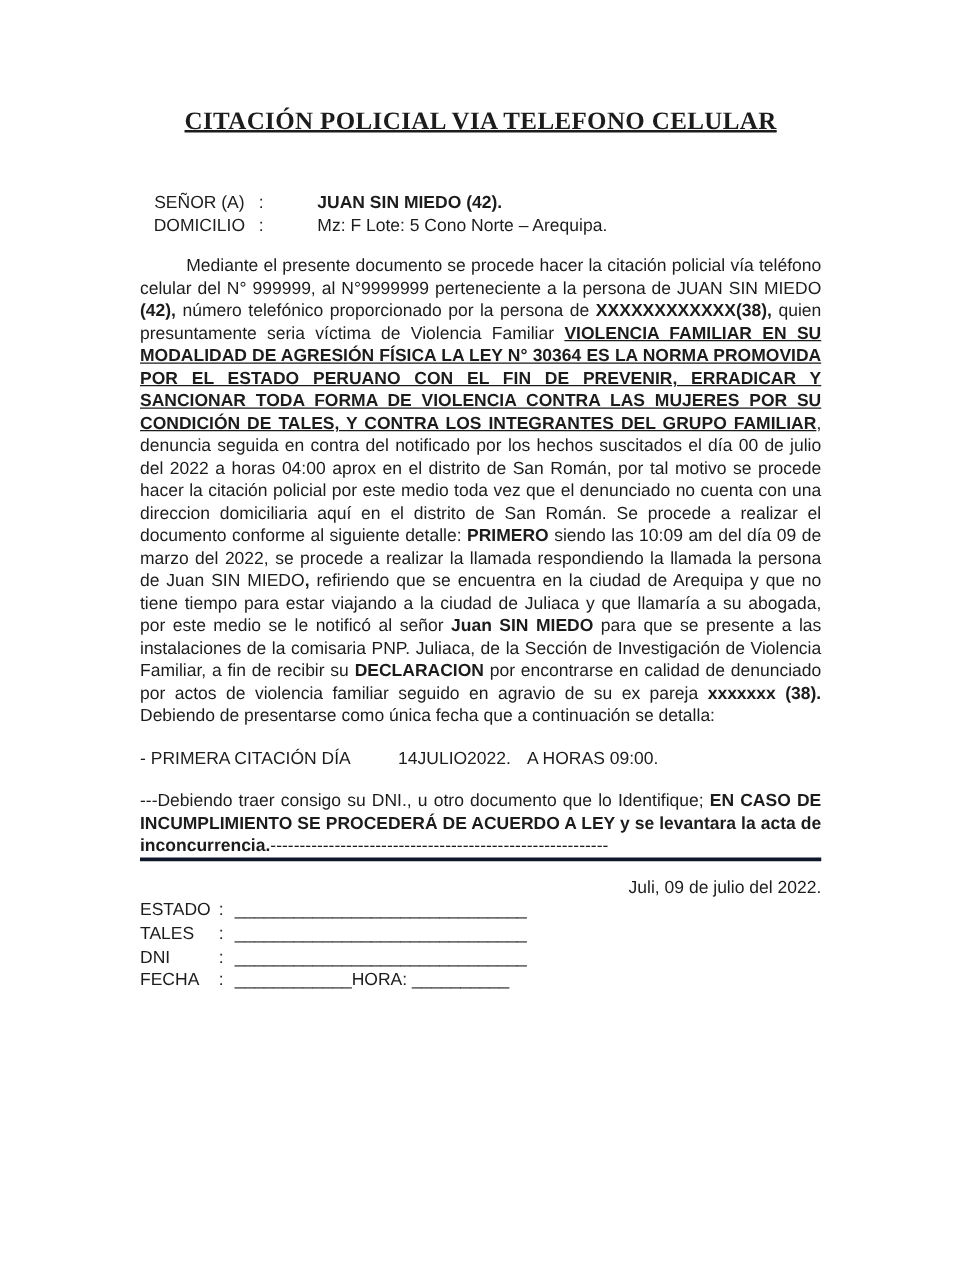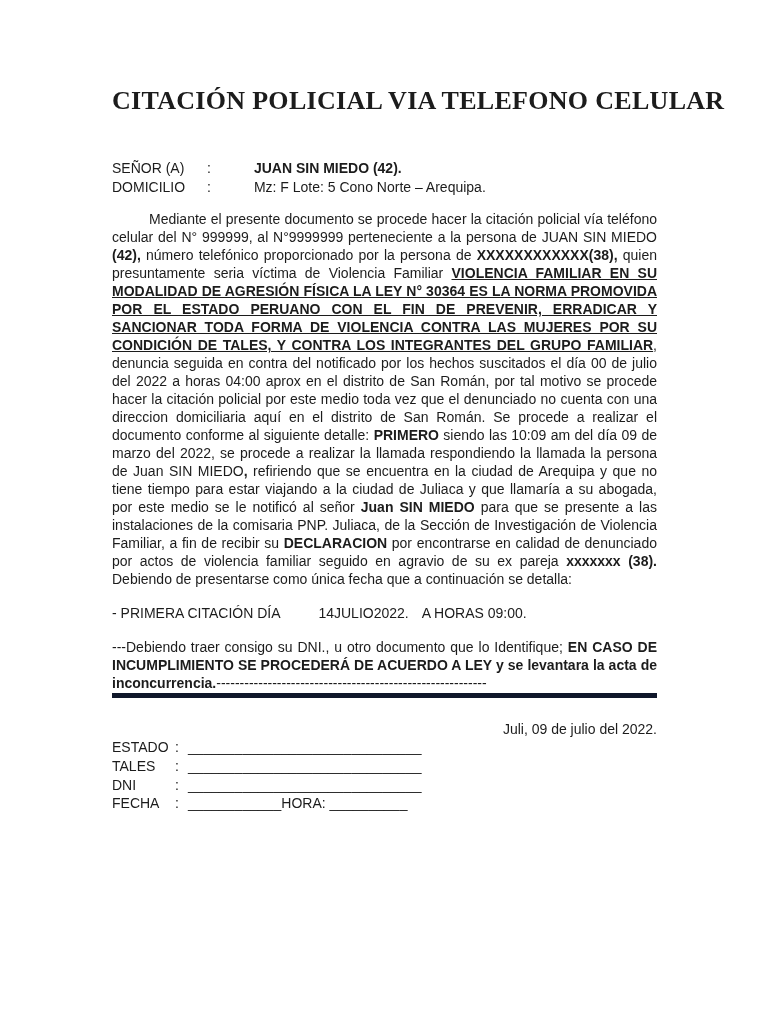--- a/index.html
+++ b/index.html
@@ -19,35 +19,37 @@
     width: 768px;
     height: 1024px;
     background: #ffffff;
     overflow: hidden;
   }
   .content {
     padding: 0 111px 0 112px;
   }
   .doc-title {
     font-family: "Liberation Serif", "DejaVu Serif", serif;
-    font-size: 26px;
+    font-size: 20px;
     font-weight: bold;
+    text-decoration: underline;
     text-align: center;
     letter-spacing: 0.3px;
     margin: 86px 0 0 0;
     white-space: nowrap;
   }
   .recipient {
     margin-top: 26px;
     font-size: 14px;
     line-height: 19.2px;
   }
   .info-row {
     display: flex;
     align-items: baseline;
+    text-align: center;
   }
   .info-label {
     display: inline-block;
     width: 95px;
     flex: 0 0 95px;
   }
   .info-colon {
     display: inline-block;
     flex: 0 0 auto;
   }
@@ -76,27 +78,27 @@
   .cit-dash { display: inline-block; }
   .cit-label { display: inline-block; }
   .cit-date  { display: inline-block; margin-left: 34px; }
   .cit-time  { display: inline-block; margin-left: 9px; }
 
   .note-text {
     margin: 16px 0 0 0;
     font-size: 14px;
     line-height: 18px;
     text-align: justify;
-    border-bottom: 5px solid #0f172a;
+    border-bottom: 3px solid #0f172a;
     padding-bottom: 1px;
     overflow: hidden;
   }
 
   .date-line {
-    margin-top: 22px;
+    margin-top: 11px;
     font-size: 14px;
     line-height: 18px;
     text-align: right;
   }
 
   .enterado {
     margin-top: 7px;
     font-size: 14.5px;
     line-height: 19px;
     font-weight: bold;

